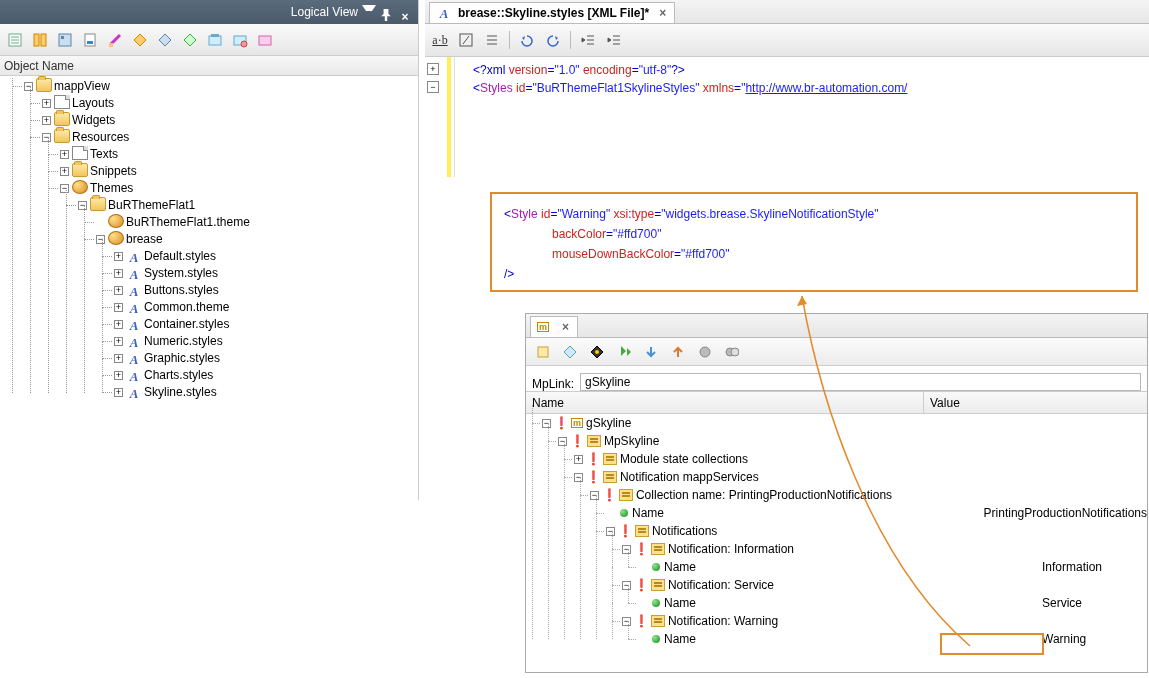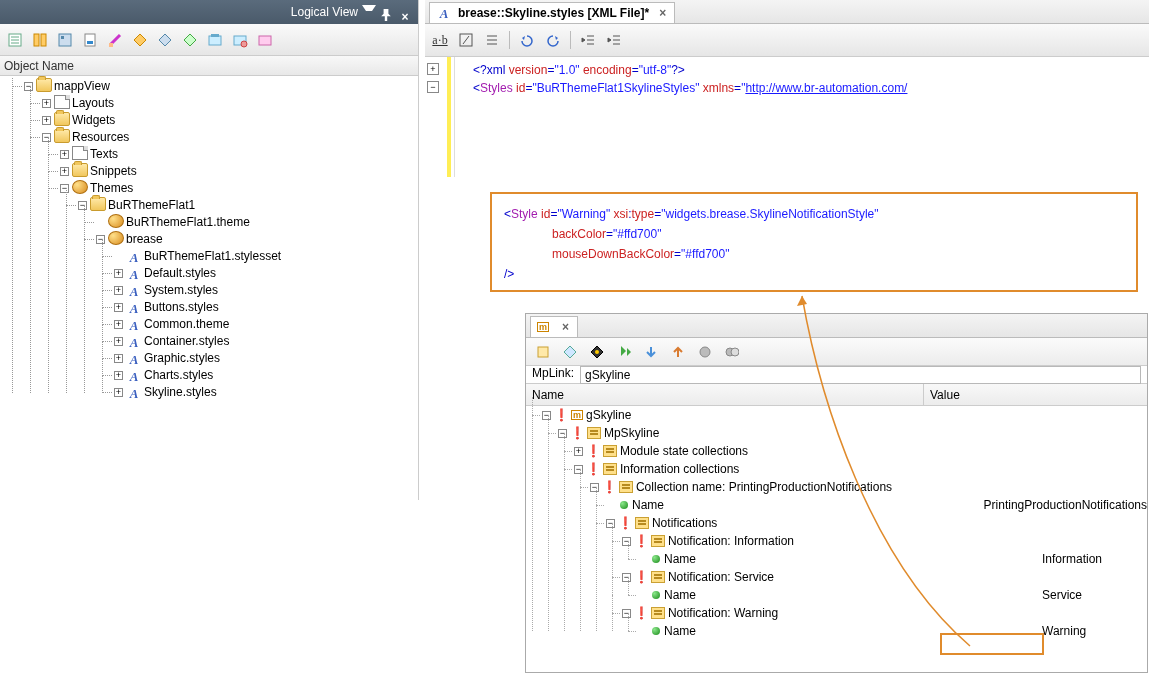--- a/index.html
+++ b/index.html
@@ -47,21 +47,21 @@
   .str{color:#1a1aff;}
   .link{color:#1a1aff;text-decoration:underline;}
 
   
   .xml-box{position:absolute;left:490px;top:192px;width:648px;height:100px;border:2px solid #e08b2c;padding:10px 12px;font-family:Consolas,monospace;font-size:13px;line-height:20px;background:#fff;}
 
   
   .cfg{position:absolute;left:525px;top:313px;width:623px;height:360px;border:1px solid #aaa;background:#fff;box-shadow:0 0 0 1px #fff inset;}
   .cfg-tab{height:24px;background:linear-gradient(#f4f4f4,#e6e6e6);border-bottom:1px solid #bbb;display:flex;align-items:flex-end;padding-left:4px;}
   .cfg-toolbar{height:28px;background:linear-gradient(#fbfbfb,#ececec);border-bottom:1px solid #ccc;display:flex;align-items:center;gap:5px;padding:0 6px;}
-  .cfg-mpl{height:18px;border-bottom:1px solid #ccc;display:flex;align-items:flex-start;padding:0 6px;gap:6px;}
+  .cfg-mpl{height:26px;border-bottom:1px solid #ccc;display:flex;align-items:flex-end;padding:0 6px;gap:6px;}
   .cfg-mpl input{flex:1;height:18px;border:1px solid #b8b8b8;padding:0 4px;font-size:12px;}
   .cfg-head{height:22px;background:linear-gradient(#f8f8f8,#ececec);border-bottom:1px solid #ccc;display:flex;}
   .cfg-head .h1{width:398px;padding-left:6px;border-right:1px solid #ccc;line-height:22px;}
   .cfg-head .h2{flex:1;padding-left:6px;line-height:22px;}
   .cfg-body{position:relative;}
   .cfg-row{display:flex;height:18px;align-items:center;}
   .cfg-row .nm{width:398px;display:flex;align-items:center;white-space:nowrap;overflow:hidden;}
   .cfg-row .vl{flex:1;padding-left:6px;}
   .ind{display:inline-block;}
   .dot{display:inline-block;width:8px;height:8px;background:radial-gradient(circle at 30% 30%,#8be78b,#1a8a1a);border-radius:50%;margin:0 4px 0 2px;vertical-align:0;}
@@ -168,26 +168,26 @@
             <ul>
               <li><span class="tog">+</span><span class="ic ic-page"></span><span>Texts</span></li>
               <li><span class="tog">+</span><span class="ic ic-folder"></span><span>Snippets</span></li>
               <li><span class="tog">−</span><span class="ic ic-theme"></span><span>Themes</span>
                 <ul>
                   <li><span class="tog">−</span><span class="ic ic-folder"></span><span>BuRThemeFlat1</span>
                     <ul>
                       <li><span style="display:inline-block;width:12px;"></span><span class="ic ic-theme"></span><span>BuRThemeFlat1.theme</span></li>
                       <li><span class="tog">−</span><span class="ic ic-theme"></span><span>brease</span>
                         <ul>
-                          <li><span style="display:inline-block;width:12px;"></span><span class="ic ic-style">A</span><span>BuRThemeFlat1.stylesset</span></li>
                           <li><span class="tog">+</span><span class="ic ic-style">A</span><span>Default.styles</span></li>
                           <li><span class="tog">+</span><span class="ic ic-style">A</span><span>System.styles</span></li>
                           <li><span class="tog">+</span><span class="ic ic-style">A</span><span>Buttons.styles</span></li>
                           <li><span class="tog">+</span><span class="ic ic-style">A</span><span>Common.theme</span></li>
                           <li><span class="tog">+</span><span class="ic ic-style">A</span><span>Container.styles</span></li>
+                          <li><span class="tog">+</span><span class="ic ic-style">A</span><span>Numeric.styles</span></li>
                           <li><span class="tog">+</span><span class="ic ic-style">A</span><span>Graphic.styles</span></li>
                           <li><span class="tog">+</span><span class="ic ic-style">A</span><span>Charts.styles</span></li>
                           <li><span class="tog">+</span><span class="ic ic-style">A</span><span>Skyline.styles</span></li>
                         </ul>
                       </li>
                     </ul>
                   </li>
                 </ul>
               </li>
             </ul>
@@ -356,21 +356,21 @@
                     </div>
                     <div class="vl"></div>
                   </div>
                 </li>
               <li>
                   <div class="cfg-row">
                     <div class="nm">
                       <span class="tog">−</span>
                       <span class="excl">❗</span>
                       <span class="ycfg"></span>
-                      <span>Information collections</span>
+                      <span>Notification mappServices</span>
                     </div>
                     <div class="vl"></div>
                   </div>
                 <ul>
                   <li>
                       <div class="cfg-row">
                         <div class="nm">
                           <span class="tog">−</span>
                           <span class="excl">❗</span>
                           <span class="ycfg"></span>

